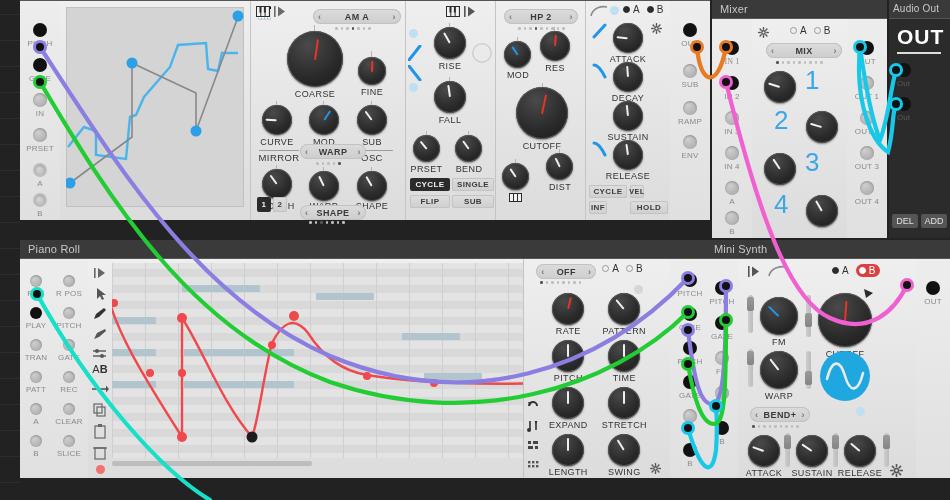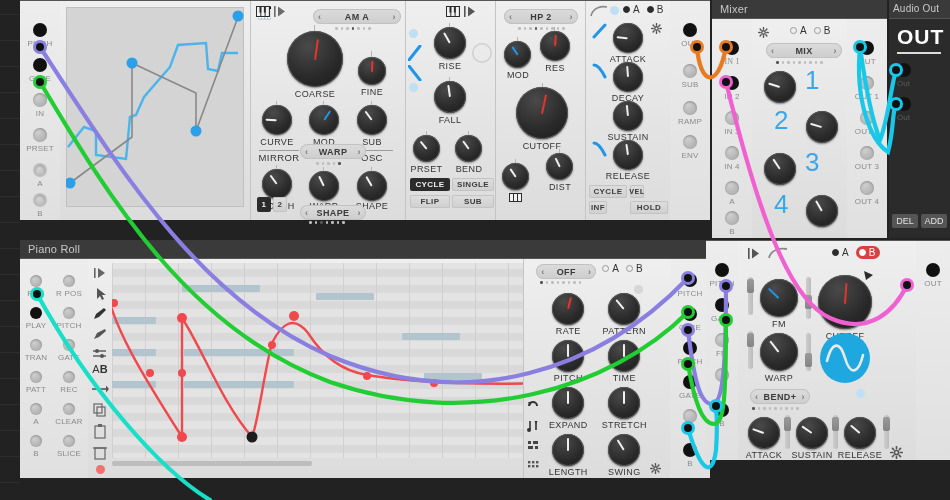--- a/index.html
+++ b/index.html
@@ -800,20 +800,21 @@
         <div class="jack-label" style="top:132px;">GATE</div>
         <div class="jack" style="left:13px;top:150px;"></div>
         <div class="jack-label" style="top:166px;">A</div>
         <div class="jack on" style="left:13px;top:184px;"></div>
         <div class="jack-label" style="top:200px;">B</div>
       </div>
     </div>
   </div>
 
   <div class="module" style="left:706px;top:240px;width:244px;height:238px;">
+    <div class="mod-title">Mini Synth</div>
     <div class="mod-body">
       <div class="jackcol" style="width:32px;flex:0 0 32px;">
         <div class="jack on" style="left:9px;top:22px;"></div>
         <div class="jack-label" style="left:-4px;top:38px;">PITCH</div>
         <div class="jack on" style="left:9px;top:57px;"></div>
         <div class="jack-label" style="left:-4px;top:73px;">GATE</div>
         <div class="jack" style="left:9px;top:92px;"></div>
         <div class="jack-label" style="left:-4px;top:108px;">FM</div>
         <div class="jack" style="left:9px;top:127px;"></div>
         <div class="jack-label" style="left:-4px;top:143px;">A</div>

